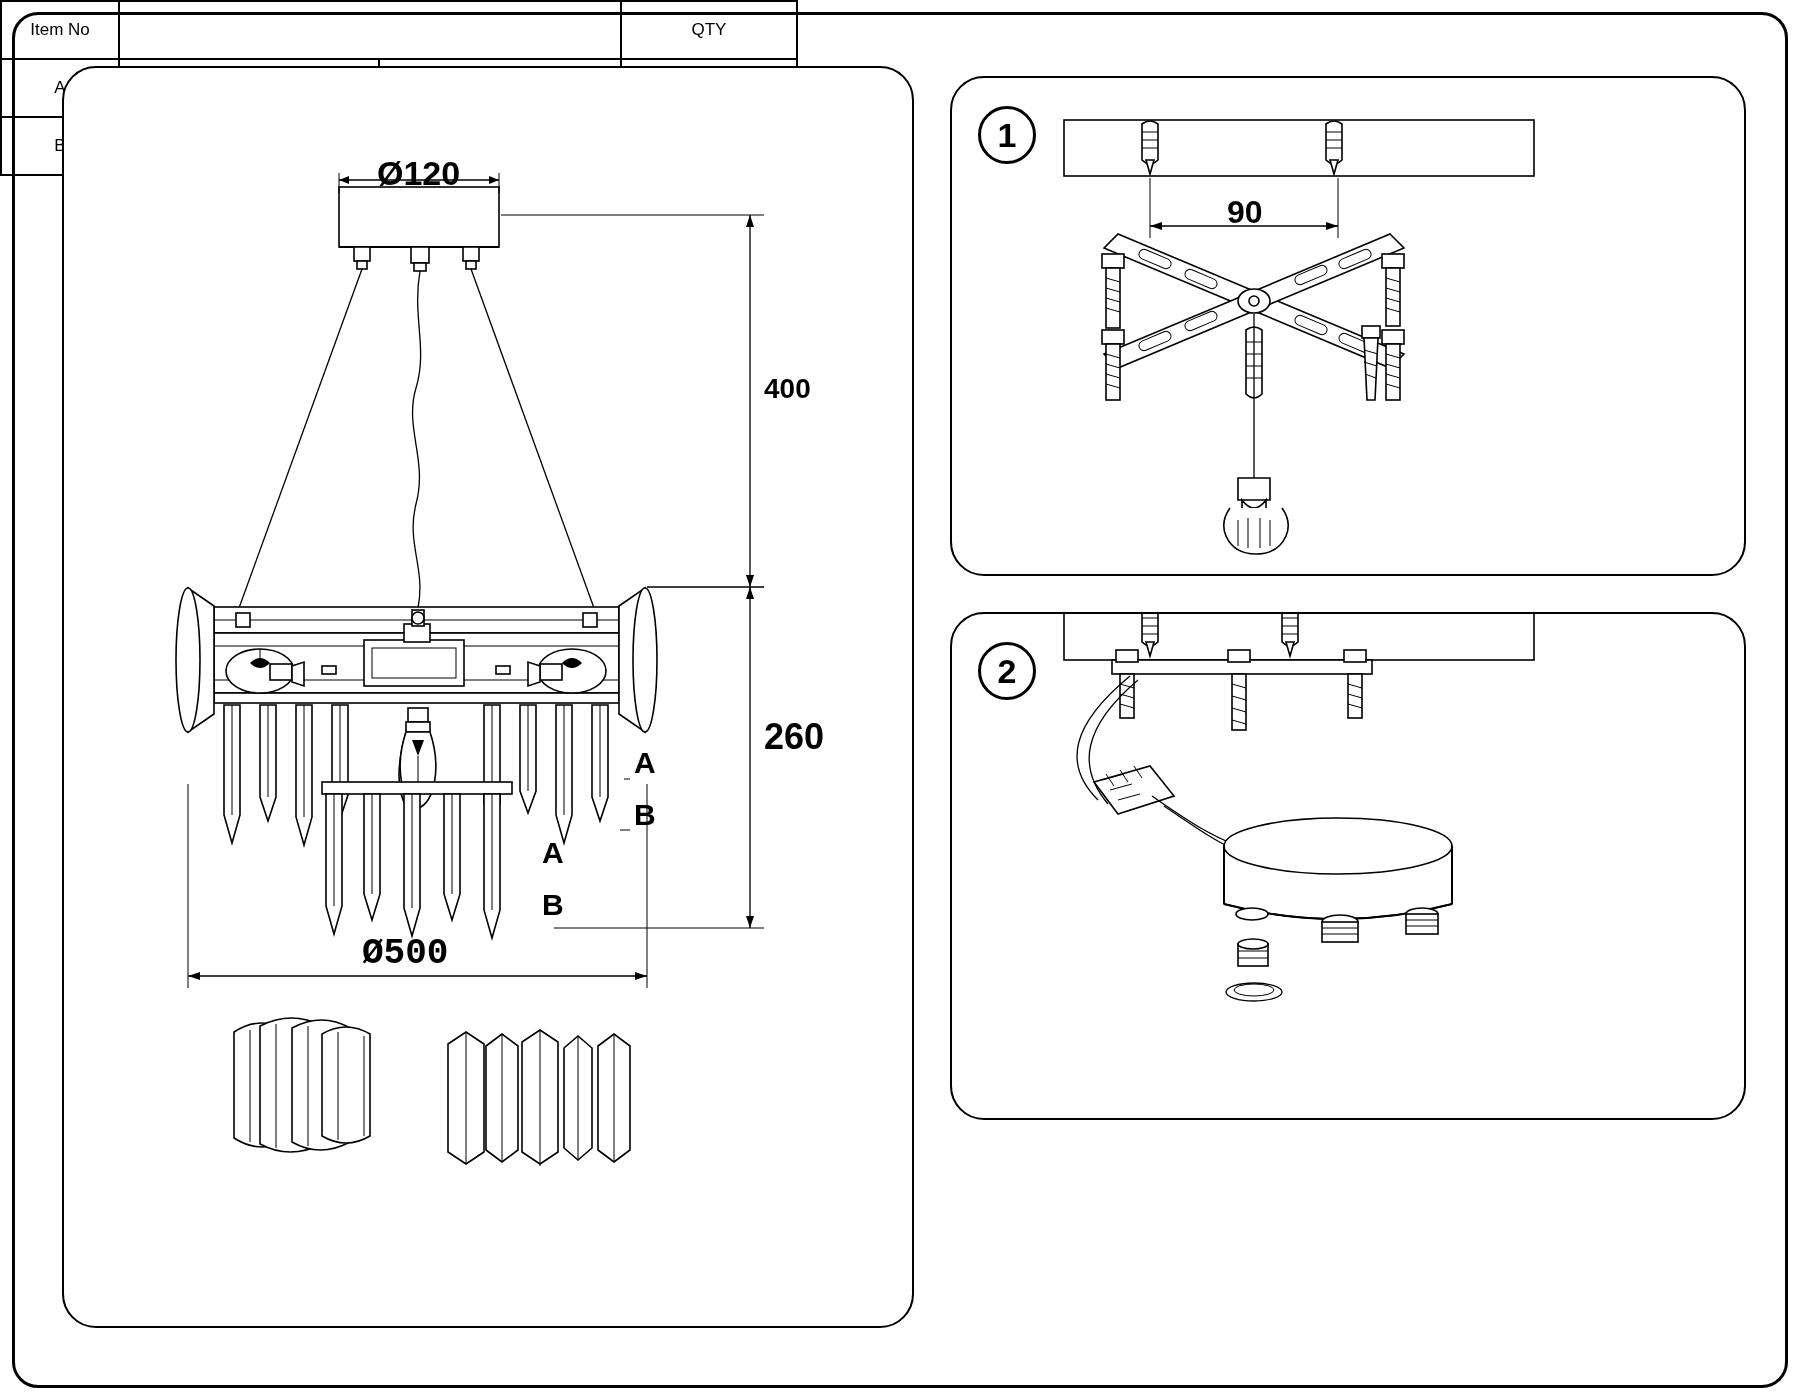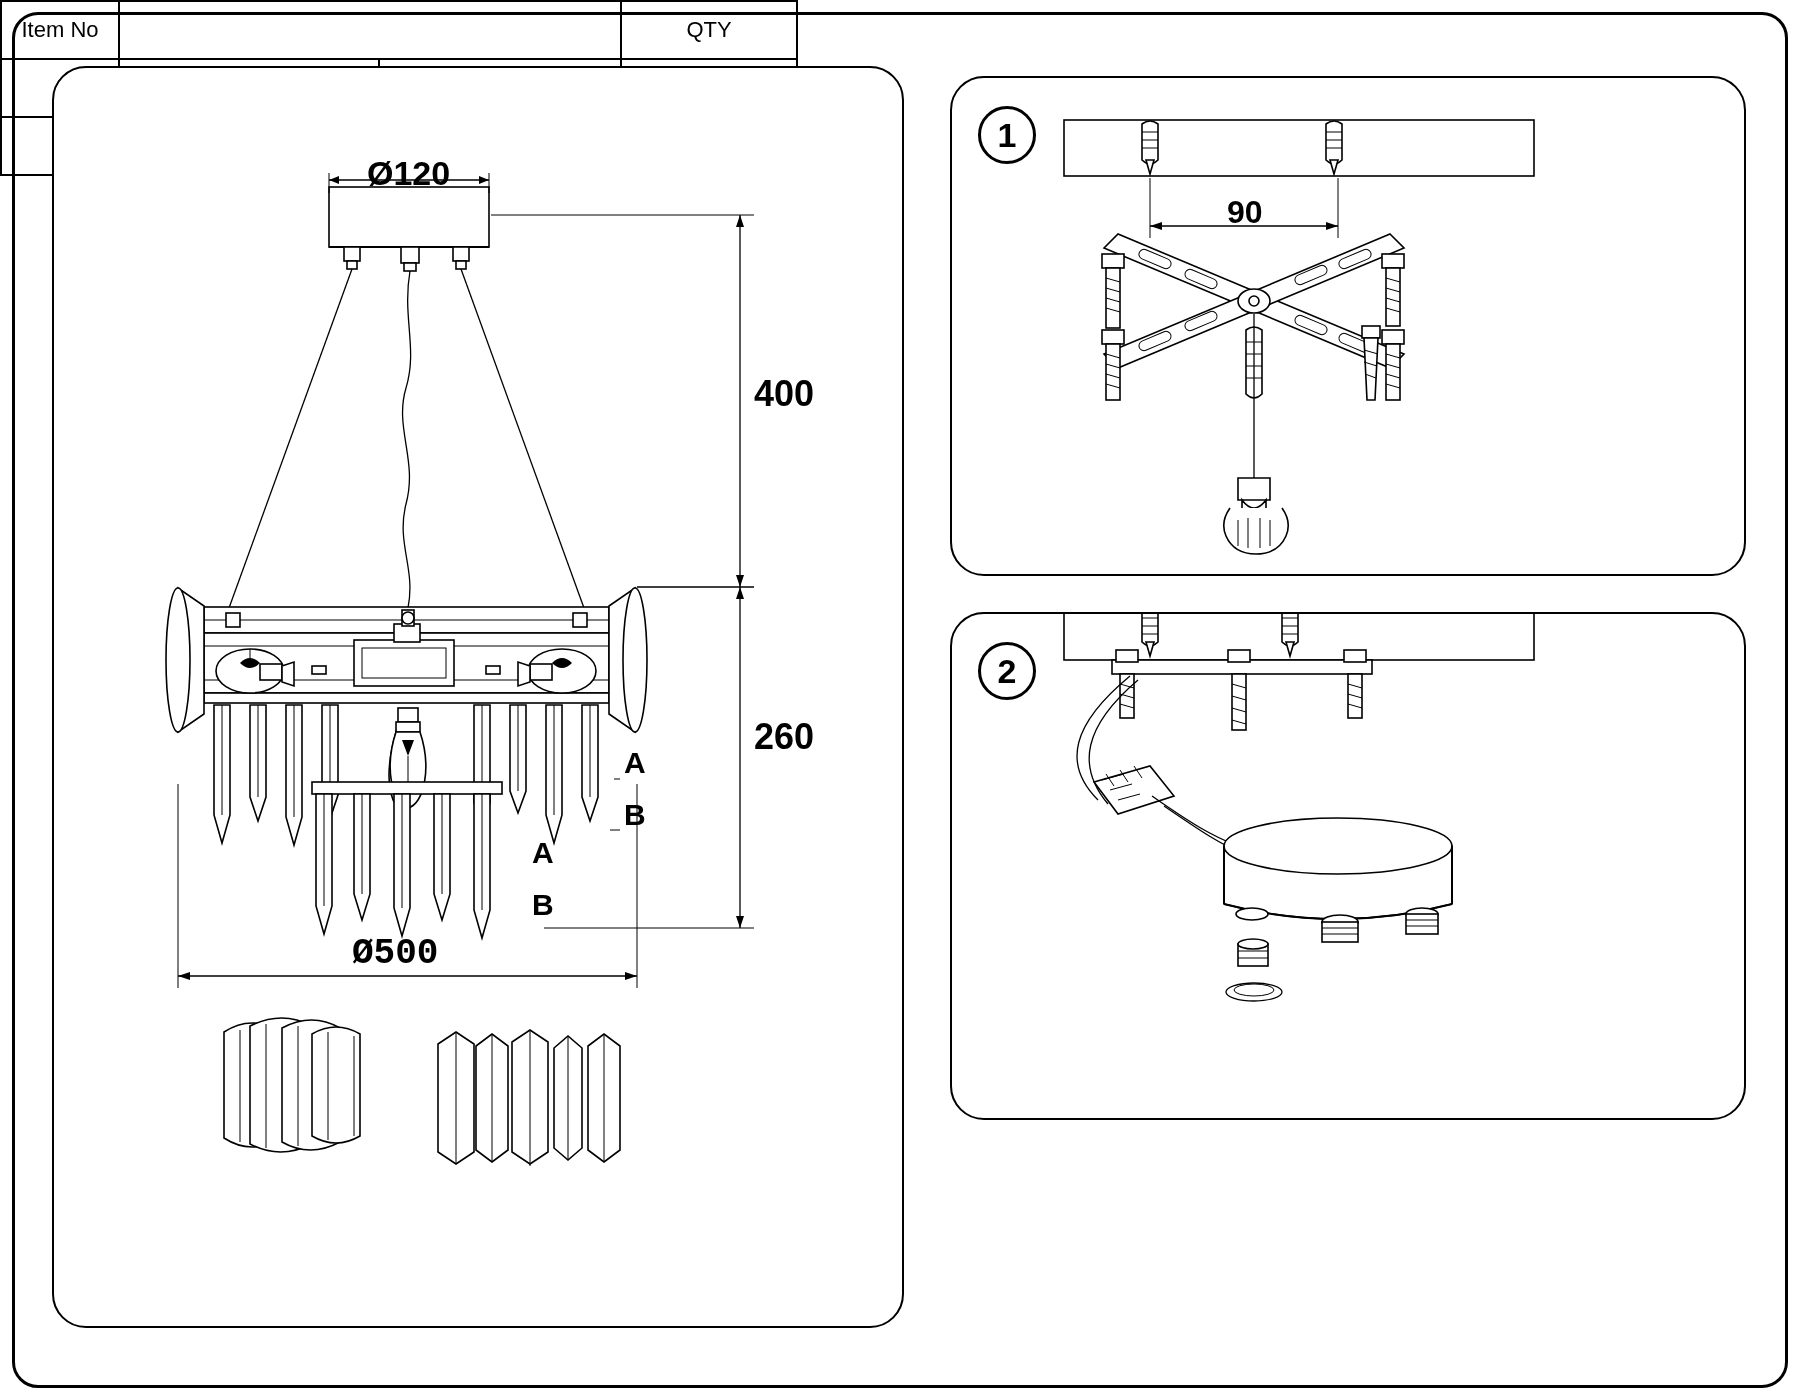--- a/index.html
+++ b/index.html
@@ -30,21 +30,21 @@
     border-radius: 26px;
     box-sizing: border-box;
   }
   .panel {
     position: absolute;
     border: 2.5px solid #000;
     border-radius: 34px;
     box-sizing: border-box;
     background: #fff;
   }
-  #panel-main   { left: 52px;  top: 66px;  width: 852px;  height: 1262px; padding-left: 48px; }
+  #panel-main   { left: 62px;  top: 66px;  width: 852px;  height: 1262px; padding-left: 48px; }
   #panel-step1  { left: 950px; top: 76px;  width: 796px;  height: 500px; }
   #panel-step2  { left: 950px; top: 612px; width: 796px;  height: 508px; }
   #panel-table  { left: 950px; top: 1158px; width: 796px; height: 172px; border-radius: 8px; border: none; }
 
   svg { display: block; }
   .svg-abs { position: absolute; left: 0; top: 0; }
 
   
   .ln { fill: none; stroke: #000; stroke-width: 2; }
   .ln-thin { fill: none; stroke: #000; stroke-width: 1.3; }
@@ -83,21 +83,21 @@
   table.parts {
     border-collapse: collapse;
     width: 796px;
     table-layout: fixed;
     font-family: "Liberation Sans", sans-serif;
   }
   table.parts th, table.parts td {
     border: 2.5px solid #000;
     height: 56px;
     text-align: center;
-    font-size: 22px;
+    font-size: 17px;
     font-weight: normal;
     padding: 0;
   }
   table.parts th { font-weight: normal; }
   .col-item { width: 118px; }
   .col-size { width: 260px; }
   .col-pic  { width: 242px; }
   .col-qty  { width: 176px; }
   
   table.parts tr.header th.mid-blank { border-left: none; border-right: none; }
@@ -276,21 +276,21 @@
         <path d="M458 974 l18 -12 l18 12 l0 110 l-18 12 l-18 -12 Z" class="fl-w"></path>
         <line x1="476" y1="962" x2="476" y2="1098" class="ln-hair"></line>
         <path d="M500 980 l14 -12 l14 12 l0 100 l-14 12 l-14 -12 Z" class="fl-w"></path>
         <line x1="514" y1="968" x2="514" y2="1092" class="ln-hair"></line>
         <path d="M534 978 l16 -12 l16 12 l0 104 l-16 12 l-16 -12 Z" class="fl-w"></path>
         <line x1="550" y1="966" x2="550" y2="1094" class="ln-hair"></line>
       </g>
     </svg>
 
     <div class="dim-text" style="left:313px; top:86px; font-size:34px;">Ø120</div>
-    <div class="dim-text" style="left:700px; top:305px; font-size:36px;text-align:right;">400</div>
+    <div class="dim-text" style="left:700px; top:305px; font-size:28px;text-align:right;">400</div>
     <div class="dim-text" style="left:700px; top:648px; font-size:36px;">260</div>
     <div class="dim-text" style="left:298px; top:865px; font-size:36px;font-family:Liberation Mono, monospace;">Ø500</div>
 
     <div class="lbl-AB" style="left:570px; top:678px;">A</div>
     <div class="lbl-AB" style="left:570px; top:730px;">B</div>
     <div class="lbl-AB" style="left:478px; top:768px;">A</div>
     <div class="lbl-AB" style="left:478px; top:820px;">B</div>
   </div>
 
   <div class="panel" id="panel-step1">

